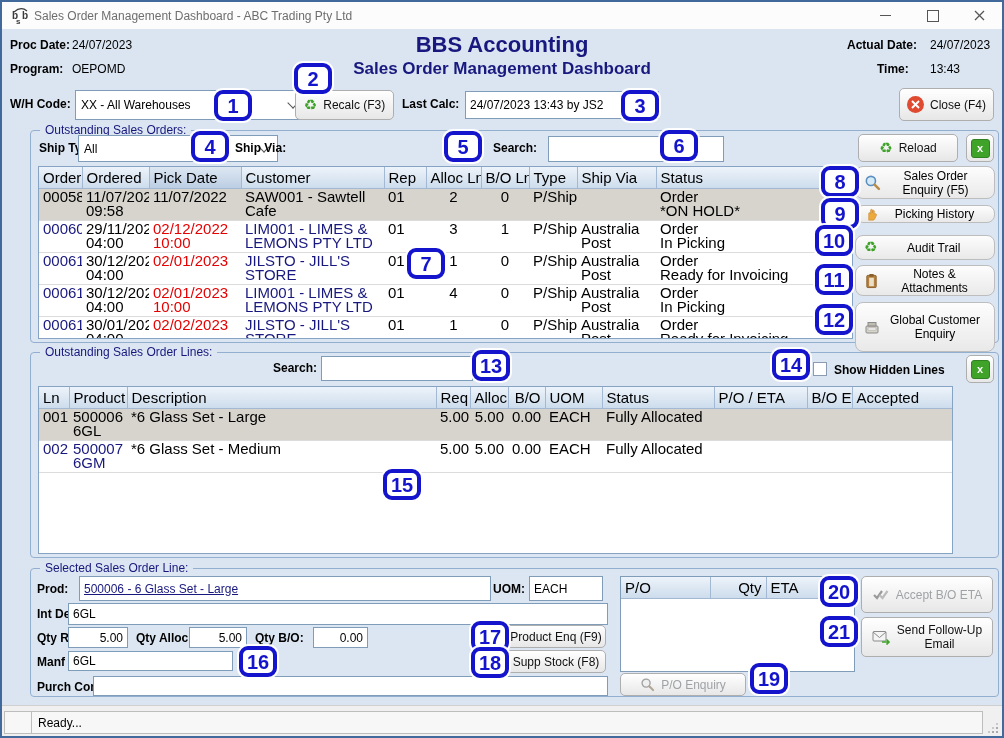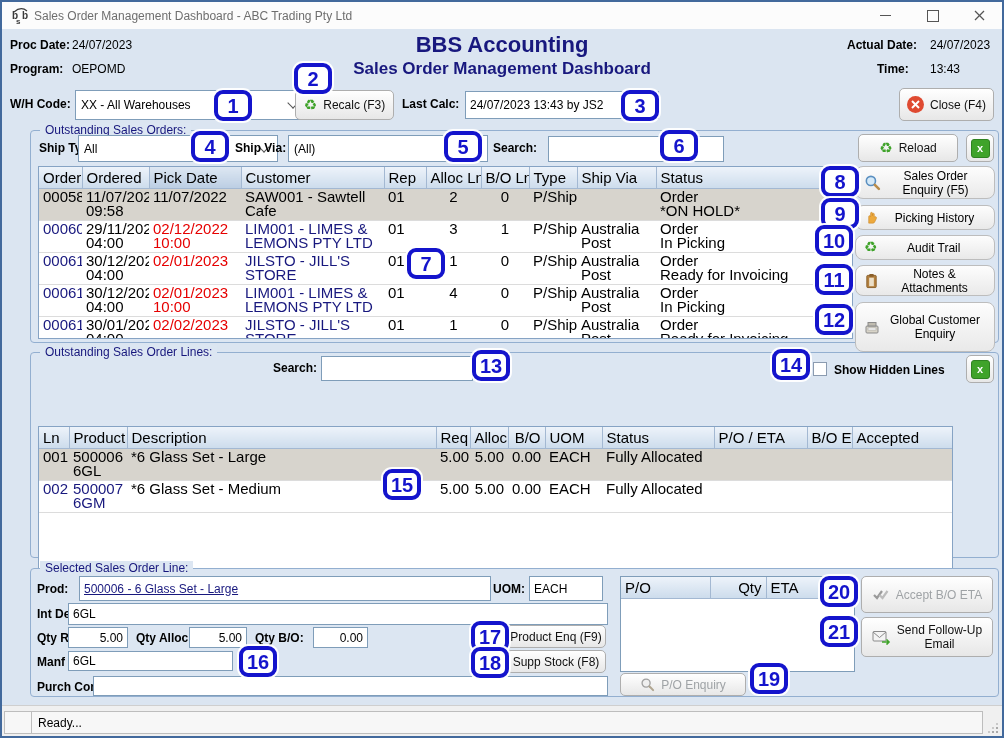--- a/index.html
+++ b/index.html
@@ -142,24 +142,20 @@
 
   <div class="group" style="left:28px;top:128px;width:969px;height:213px;">
     <span class="legend">Outstanding Sales Orders:</span>
 
     <span class="abs lbl" style="left:8px;top:10px;">Ship Type:</span>
     <div class="abs dd" style="left:47px;top:4px;width:200px;height:27px;">
       <span>All</span>
       <span class="chev"></span>
     </div>
     <span class="abs lbl" style="left:204px;top:10px;">Ship Via:</span>
-    <div class="abs dd" style="left:257px;top:4px;width:200px;height:27px;">
-      <span>(All)</span>
-      <span class="chev"></span>
-    </div>
     <span class="abs lbl" style="left:462px;top:10px;">Search:</span>
     <input class="abs txt" style="left: 517px; top: 5px; width: 176px; height: 26px;" value="">
     <div class="abs btn" style="left:827px;top:3px;width:100px;height:28px;">
       <span class="ico-recycle">♻</span>
       <span>Reload</span>
     </div>
     <div class="abs excelbtn" style="left:935px;top:3px;width:28px;height:28px;">
       <span class="ico-excel">x</span>
     </div>
 
@@ -275,21 +271,21 @@
     </div>
 
     <div class="abs sidebtn" style="left:824px;top:35px;width:140px;height:33px;">
       <svg width="17" height="17" viewBox="0 0 16 16">
           <circle cx="6.5" cy="6.5" r="4.3" fill="#d6eaf8" stroke="#5a8fc0" stroke-width="1.5"></circle>
           <line x1="10.2" y1="10.2" x2="14" y2="14" stroke="#b98c4a" stroke-width="2.4" stroke-linecap="round"></line>
         </svg>
       <span class="txt">Sales Order
 Enquiry (F5)</span>
     </div>
-    <div class="abs sidebtn" style="left:824px;top:74px;width:140px;height:25px;">
+    <div class="abs sidebtn" style="left:824px;top:74px;width:140px;height:18px;">
       <svg width="15" height="15" viewBox="0 0 16 16">
           <path d="M5 14 L5 7 Q5 6 6 6 Q7 6 7 7 L7 3.5 Q7 2.5 8 2.5 Q9 2.5 9 3.5 L9 6 L9 4.5 Q9 3.5 10 3.5 Q11 3.5 11 4.5 L11 7.5 Q12 6.5 13 7.5 Q13.8 8.3 13 9.5 L11.3 13 Q10.8 14 9.5 14 Z" fill="#eda93c" stroke="#c9872a" stroke-width="0.6"></path>
         </svg>
       <span class="txt">Picking History</span>
     </div>
     <div class="abs sidebtn" style="left:824px;top:104px;width:140px;height:25px;">
       <span class="ico-recycle">♻</span>
       <span class="txt">Audit Trail</span>
     </div>
     <div class="abs sidebtn" style="left:824px;top:134px;width:140px;height:31px;">
@@ -315,21 +311,21 @@
   <div class="group" style="left:28px;top:350px;width:969px;height:206px;">
     <span class="legend">Outstanding Sales Order Lines:</span>
     <span class="abs lbl" style="left:242px;top:8px;">Search:</span>
     <input class="abs txt" style="left: 290px; top: 3px; width: 152px; height: 25px;" value="">
     <span class="abs checkbox" style="left:782px;top:9px;"></span>
     <span class="abs lbl" style="left:803px;top:10px;">Show Hidden Lines</span>
     <div class="abs excelbtn" style="left:935px;top:2px;width:28px;height:28px;">
       <span class="ico-excel">x</span>
     </div>
 
-    <div class="tablewrap" style="left:7px;top:33px;width:915px;height:168px;margin-top:40px;">
+    <div class="tablewrap" style="left:7px;top:33px;width:915px;height:168px;">
       <table class="grid" style="width:913px;">
         <colgroup>
             <col style="width:30px">
             <col style="width:58px">
             <col style="width:309px">
             <col style="width:34px">
             <col style="width:38px">
             <col style="width:37px">
             <col style="width:57px">
             <col style="width:112px">

